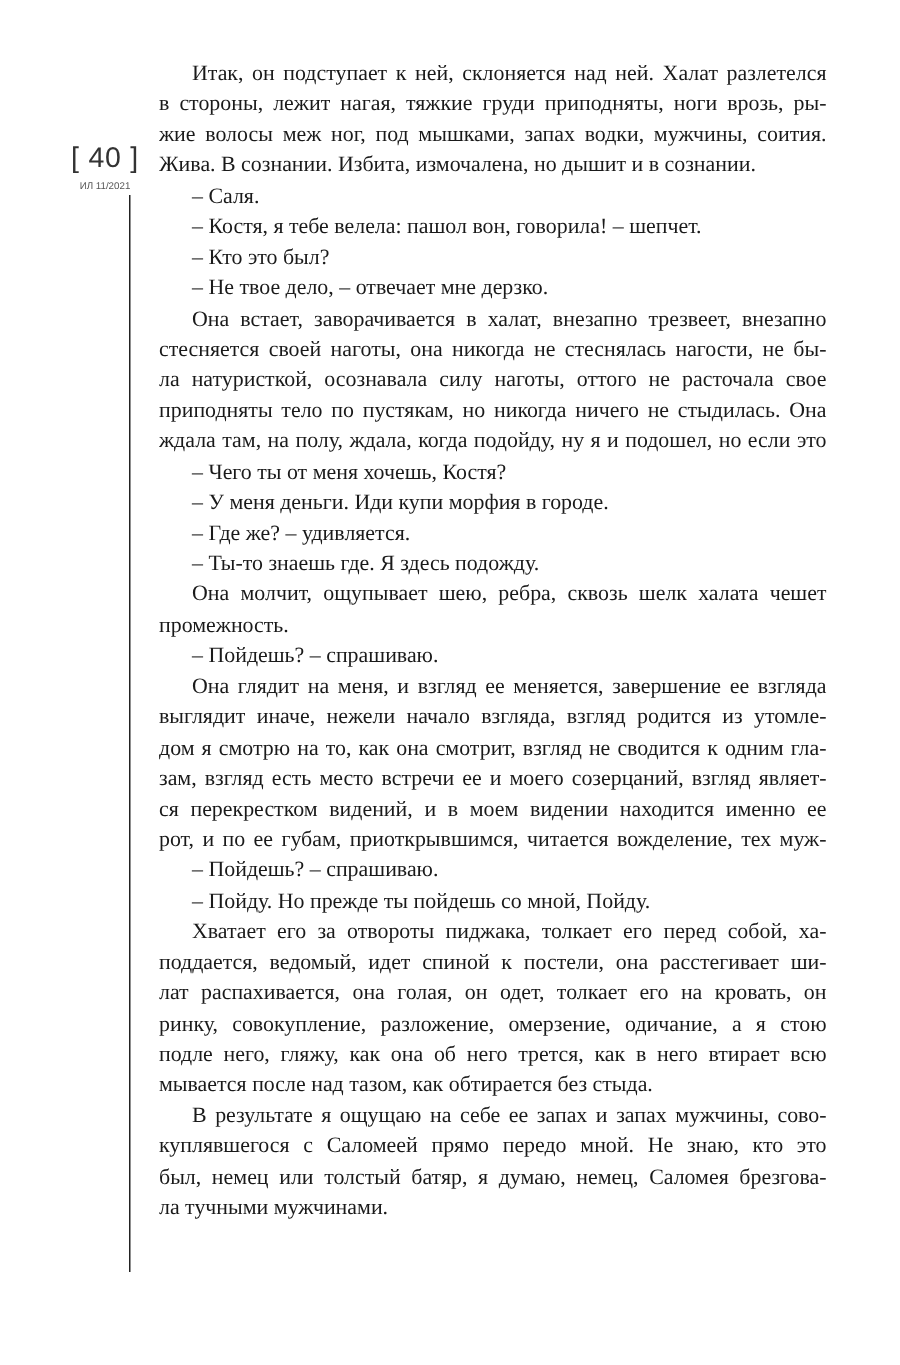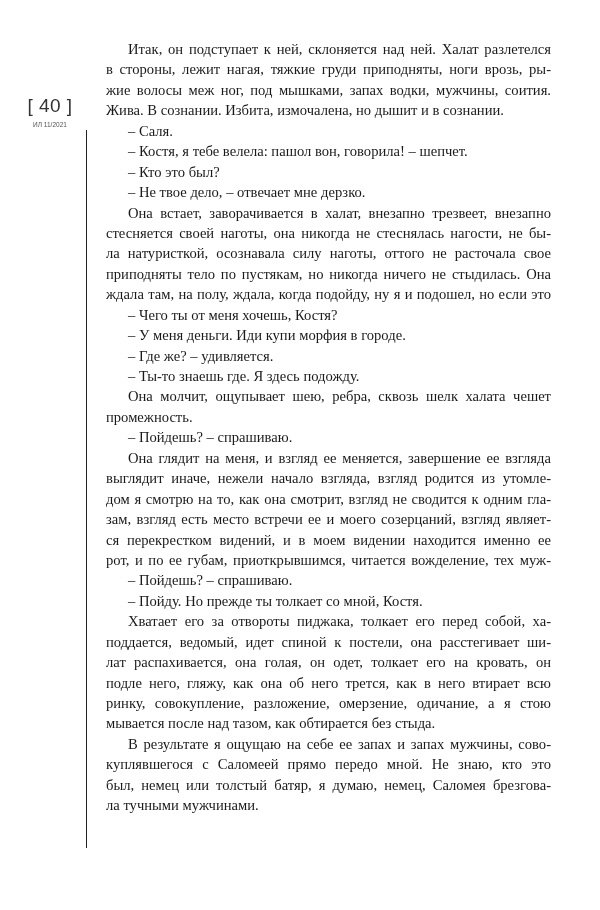--- a/index.html
+++ b/index.html
@@ -1,18 +1,18 @@
 <!DOCTYPE html>
 <html><head>
 <meta charset="utf-8">
 <style>
   html, body { margin: 0; padding: 0; background: #ffffff; }
   body { width: 600px; height: 910px; position: relative; overflow: hidden; }
   .page { position: absolute; left: 0; top: 0; width: 600px; height: 910px; background: #fff; }
-  .folio { position: absolute; left: 16px; top: 95px; width: 68px; text-align: center;
+  .folio { position: absolute; left: 36px; top: 95px; width: 68px; text-align: center;
            font-family: "Liberation Sans", sans-serif; color: #333; }
   .folio .num { font-size: 19px; line-height: 22px; letter-spacing: 0.5px; }
   .folio .issue { font-size: 6.5px; line-height: 9px; margin-top: 3px; color: #555; }
   .rule { position: absolute; left: 86px; top: 130px; width: 1px; height: 718px; background: #222; }
   .text { position: absolute; left: 106px; top: 39px; width: 445px;
           font-family: "Liberation Serif", serif; font-size: 14.6px; line-height: 20.45px; color: #1a1a1a; }
   .ln { display: block; height: 20.45px; white-space: nowrap; text-align: justify; text-align-last: justify; overflow: hidden; }
   .ln.last { text-align-last: left; }
   .ln.ind { padding-left: 22px; }
 </style>
@@ -46,25 +46,25 @@
       <span class="ln ind">Она молчит, ощупывает шею, ребра, сквозь шелк халата чешет</span>
       <span class="ln last">промежность.</span>
       <span class="ln ind last">– Пойдешь? – спрашиваю.</span>
       <span class="ln ind">Она глядит на меня, и взгляд ее меняется, завершение ее взгляда</span>
       <span class="ln">выглядит иначе, нежели начало взгляда, взгляд родится из утомле-</span>
       <span class="ln">дом я смотрю на то, как она смотрит, взгляд не сводится к одним гла-</span>
       <span class="ln">зам, взгляд есть место встречи ее и моего созерцаний, взгляд являет-</span>
       <span class="ln">ся перекрестком видений, и в моем видении находится именно ее</span>
       <span class="ln">рот, и по ее губам, приоткрывшимся, читается вожделение, тех муж-</span>
       <span class="ln ind last">– Пойдешь? – спрашиваю.</span>
-      <span class="ln ind last">– Пойду. Но прежде ты толкает со мной, Костя.</span>
+      <span class="ln ind last">– Пойду. Но прежде ты пойдешь со мной, Пойду.</span>
       <span class="ln ind">Хватает его за отвороты пиджака, толкает его перед собой, ха-</span>
       <span class="ln">поддается, ведомый, идет спиной к постели, она расстегивает ши-</span>
       <span class="ln">лат распахивается, она голая, он одет, толкает его на кровать, он</span>
+      <span class="ln">ринку, совокупление, разложение, омерзение, одичание, а я стою</span>
       <span class="ln">подле него, гляжу, как она об него трется, как в него втирает всю</span>
-      <span class="ln">ринку, совокупление, разложение, омерзение, одичание, а я стою</span>
       <span class="ln last">мывается после над тазом, как обтирается без стыда.</span>
       <span class="ln ind">В результате я ощущаю на себе ее запах и запах мужчины, сово-</span>
       <span class="ln">куплявшегося с Саломеей прямо передо мной. Не знаю, кто это</span>
       <span class="ln">был, немец или толстый батяр, я думаю, немец, Саломея брезгова-</span>
       <span class="ln last">ла тучными мужчинами.</span>
     </div>
 </div>
 
 </body></html>

